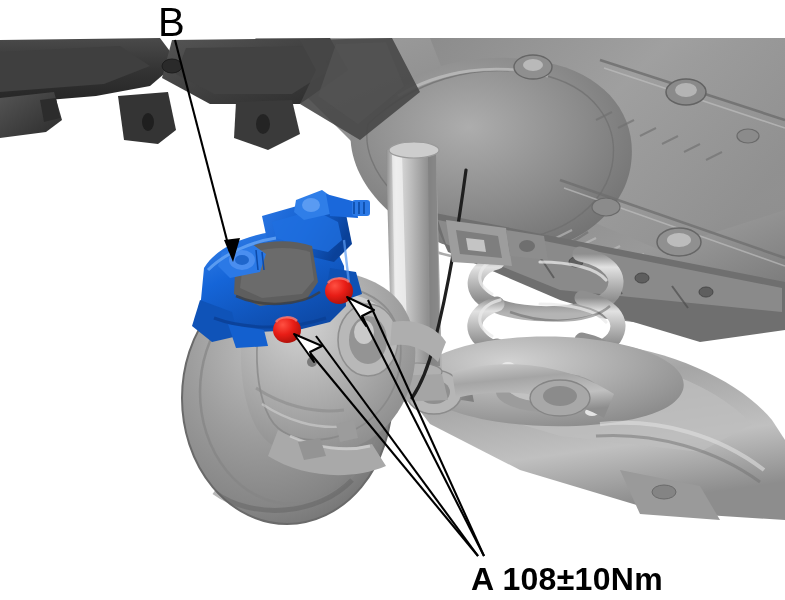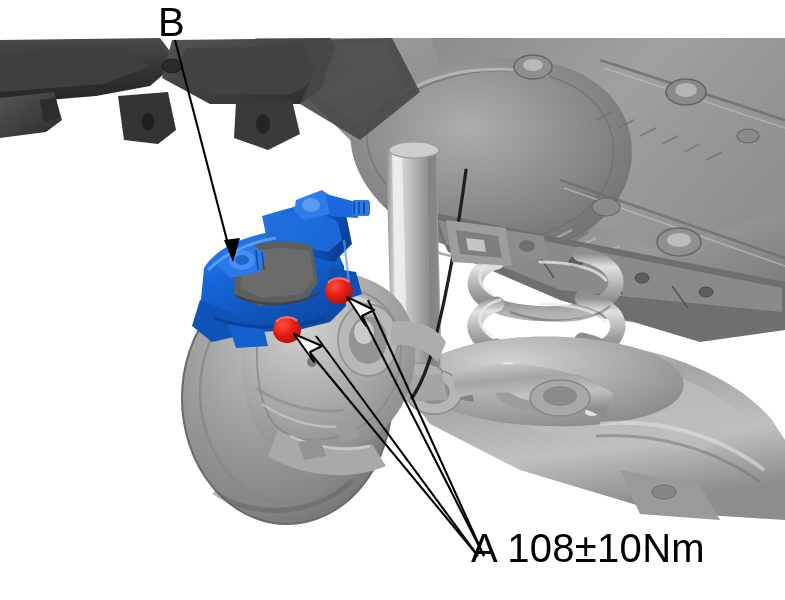--- a/index.html
+++ b/index.html
@@ -32,23 +32,24 @@
     white-space: nowrap;
     line-height: 1;
   }
   #label-b {
     left: 158px;
     top: 2px;
     font-size: 40px;
   }
   #label-a {
     left: 471px;
-    top: 528px;
-    font-size: 40px;
+    top: 563px;
+    font-size: 32px;
     letter-spacing: 0.3px;
+    font-weight: bold;
   }
 </style>
 </head>
 <body>
 
 <div id="page">
 
   <svg id="illustration" viewBox="0 0 785 600" xmlns="http://www.w3.org/2000/svg">
     <defs>
       <linearGradient id="gMetalV" x1="0" y1="0" x2="0" y2="1">

